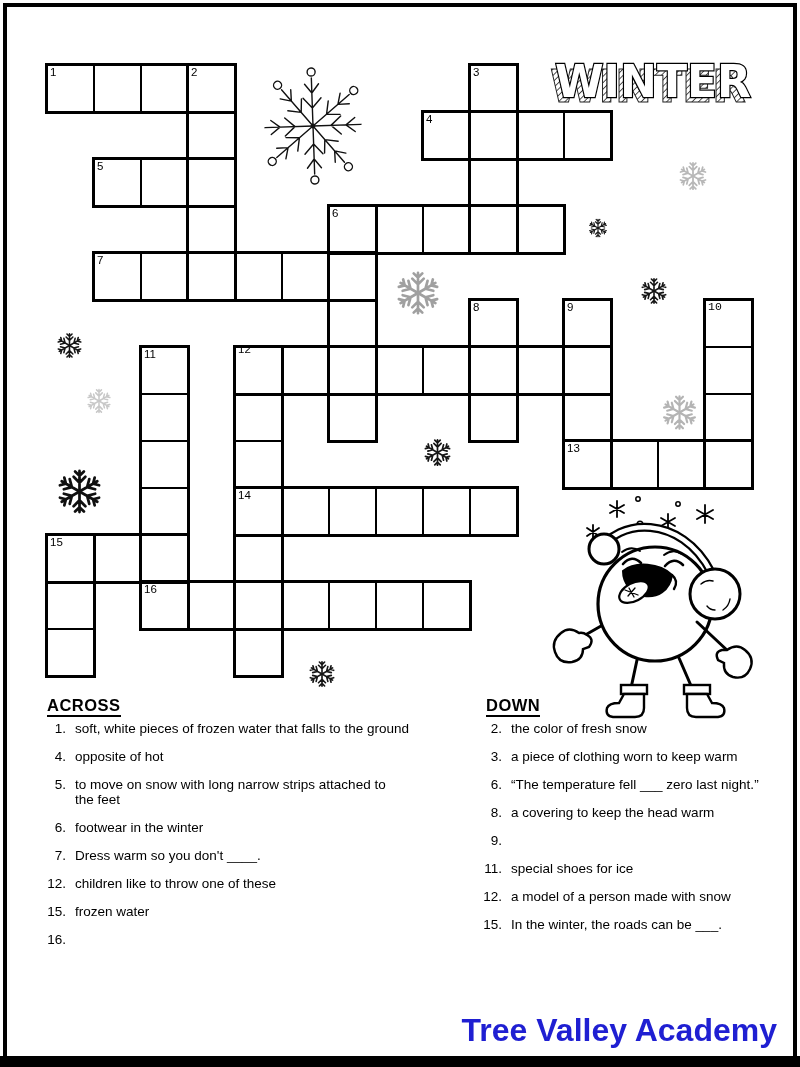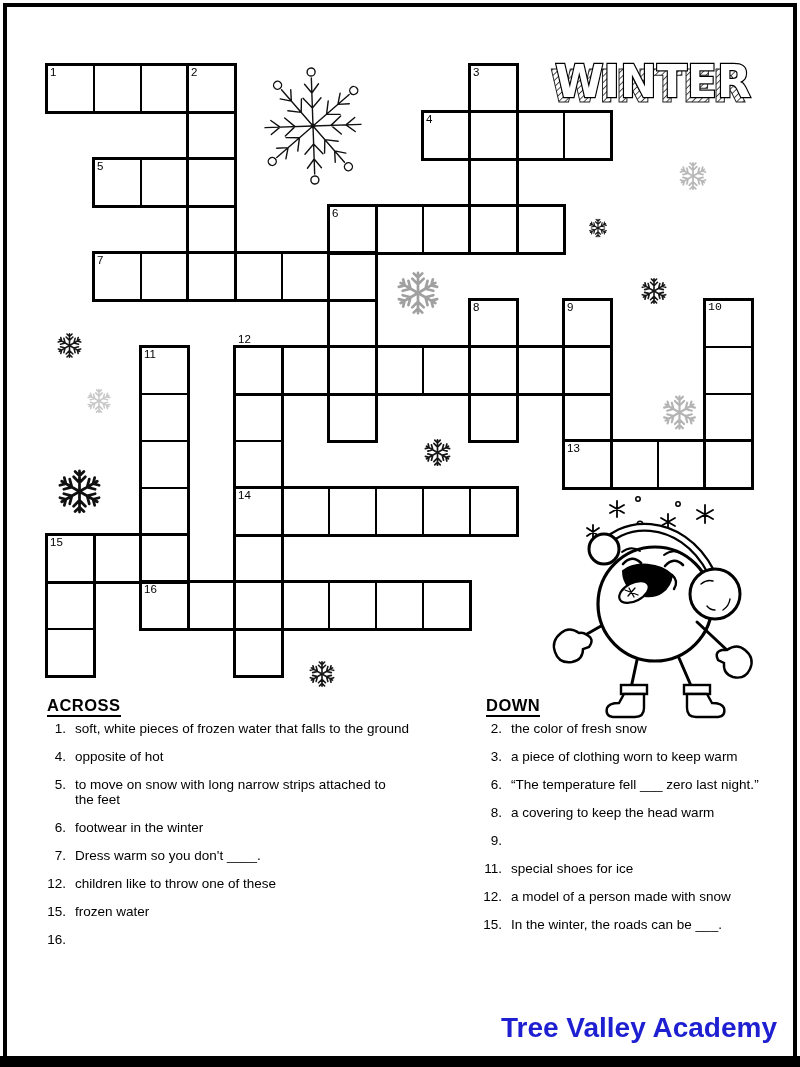--- a/index.html
+++ b/index.html
@@ -24,21 +24,21 @@
   .clue{display:flex;margin-bottom:13.5px;font-size:13.5px;line-height:14.5px;}
   .cnum{width:24px;text-align:right;margin-right:9px;flex-shrink:0;}
   .ctext{white-space:pre-line;}
   .ctext.spread{word-spacing:4.5px;}
 
   
   .flake{position:absolute;overflow:visible;}
   #fancy-flake{position:absolute;left:257px;top:63px;overflow:visible;}
   #title-svg{position:absolute;left:550px;top:46px;overflow:visible;}
   #snowman-svg{position:absolute;left:545px;top:492px;overflow:visible;}
-  .credit{position:absolute;top:1012px;right:23px;font-size:28px;font-weight:bold;}
+  .credit{position:absolute;top:1012px;right:23px;font-size:32px;font-weight:bold;}
   #defs-holder{position:absolute;width:0;height:0;}
 </style>
 </head>
 <body>
 
 <svg id="defs-holder" aria-hidden="true">
   <defs>
     <g id="flake-shape" stroke="currentColor" stroke-width="2.8" fill="none" stroke-linecap="round">
       <g>
           <path d="M0,0 L0,-21 M0,-9 L-6,-15 M0,-9 L6,-15 M0,-16 L-4.5,-20.5 M0,-16 L4.5,-20.5"></path>
@@ -199,21 +199,21 @@
     <div class="word-outline" style="left: 515px; top: 233px; width: 51px; height: 192px;"></div>
     <div class="word-outline" style="left: 656px; top: 233px; width: 51px; height: 192px;"></div>
     <div class="word-outline" style="left: 92px; top: 280px; width: 51px; height: 286px;"></div>
     <div class="word-outline" style="left: 186px; top: 280px; width: 51px; height: 333px;"></div>
     <div class="word-outline" style="left: -2px; top: 468px; width: 51px; height: 145px;"></div>
     <div class="cellnum" style="left: 3px; top: 1px;">1</div>
     <div class="cellnum" style="left: 379px; top: 48px;">4</div>
     <div class="cellnum" style="left: 50px; top: 95px;">5</div>
     <div class="cellnum" style="left: 285px; top: 142px;">6</div>
     <div class="cellnum" style="left: 50px; top: 189px;">7</div>
-    <div class="cellnum" style="left: 191px; top: 268px;">12</div>
+    <div class="cellnum" style="left: 191px; top: 278px;">12</div>
     <div class="cellnum" style="left: 520px; top: 377px;">13</div>
     <div class="cellnum" style="left: 191px; top: 424px;">14</div>
     <div class="cellnum" style="left: 3px; top: 471px;">15</div>
     <div class="cellnum" style="left: 97px; top: 518px;">16</div>
     <div class="cellnum" style="left: 144px; top: 1px;">2</div>
     <div class="cellnum" style="left: 426px; top: 1px;">3</div>
     <div class="cellnum" style="left: 426px; top: 236px;">8</div>
     <div class="cellnum" style="left: 520px; top: 236px;">9</div>
     <div class="cellnum" style="left: 661px; top: 236px; font-family: Liberation Mono, monospace;">10</div>
     <div class="cellnum" style="left: 97px; top: 283px;">11</div>

